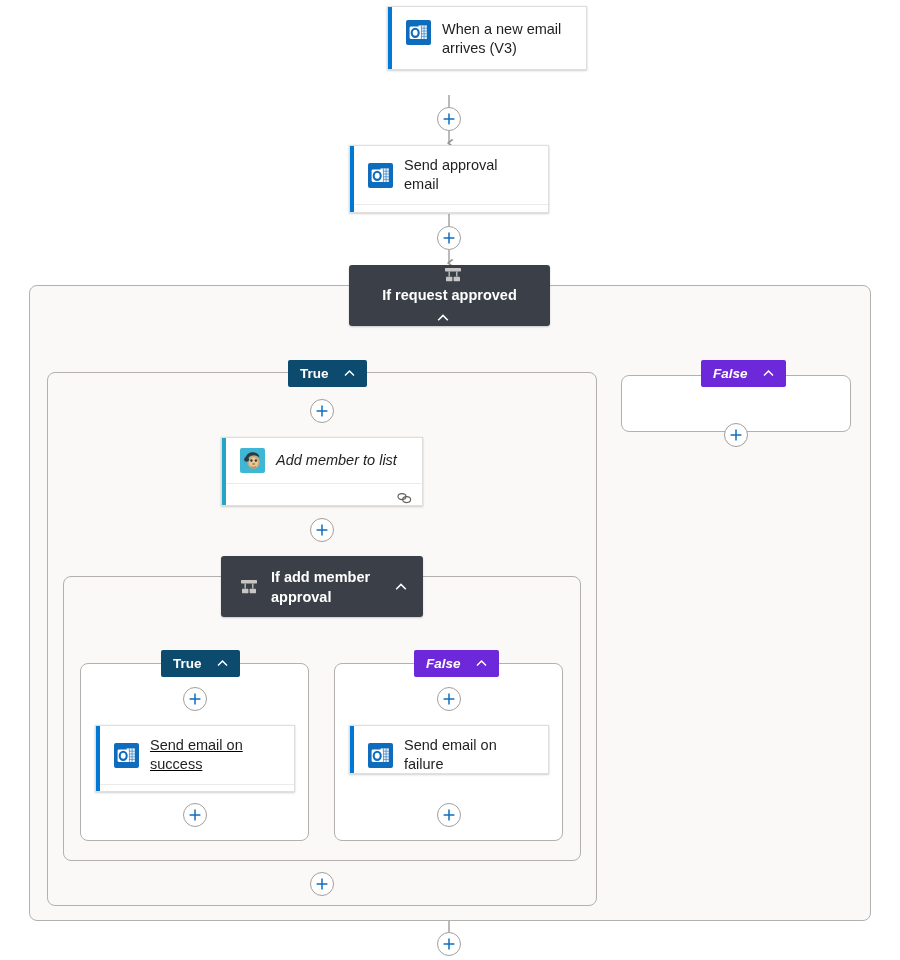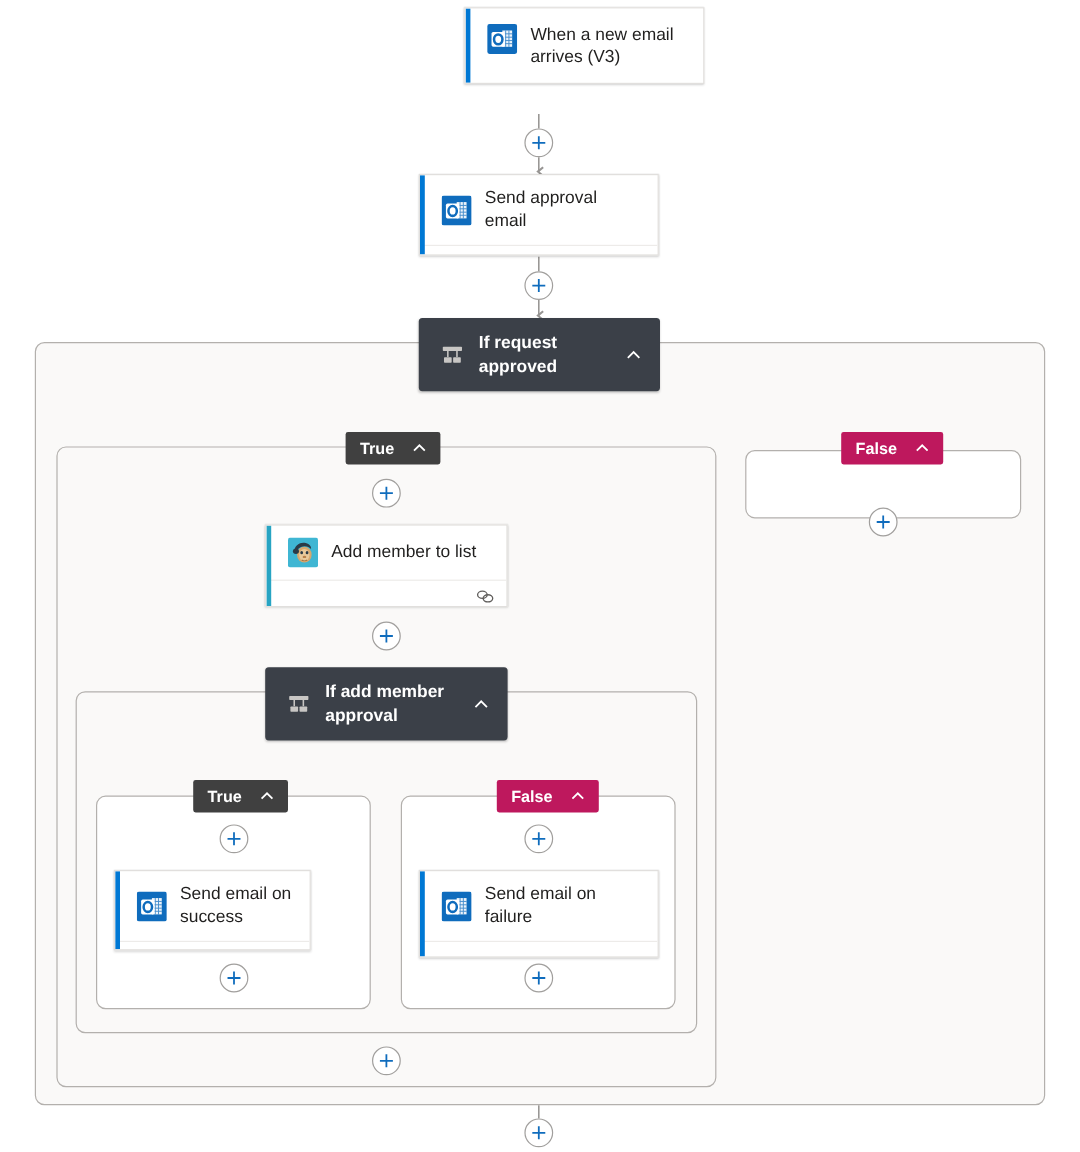--- a/index.html
+++ b/index.html
@@ -87,22 +87,22 @@
   .badge{
     position:absolute;
     display:flex;align-items:center;
     height:27px;
     padding:0 10px 0 12px;
     color:#ffffff;font-weight:700;font-size:13.5px;
     border-radius:2px;
     box-sizing:border-box;
     z-index:5;
   }
-  .badge.green{background:#404040;}
-  .badge.red{background:#be185d;}
+  .badge.green{background:#0c4a6e;}
+  .badge.red{background:#6d28d9;font-style:italic;}
   .badge .chev{width:15px;height:15px;margin-left:13px;}
 
   
   .plus{
     position:absolute;
     width:24px;height:24px;
     border:1px solid #a19f9d;
     border-radius:50%;
     background:#ffffff;
     box-sizing:border-box;
@@ -238,21 +238,21 @@
     </div>
   </div>
 
   <div class="plus" style="left:437px;top:226px;">
     <svg viewBox="0 0 22 22" xmlns="http://www.w3.org/2000/svg">
       <line x1="11" y1="5.6" x2="11" y2="16.4" stroke="#0f6cbd" stroke-width="1.5"></line>
       <line x1="5.6" y1="11" x2="16.4" y2="11" stroke="#0f6cbd" stroke-width="1.5"></line>
     </svg>
   </div>
 
-  <div class="cond" style="left:349px;top:265px;width:201px;height:61px;">
+  <div class="cond" style="left:349px;top:265px;width:201px;height:61px;flex-direction:column;">
     <span class="condicon">
       <svg viewBox="0 0 20 20" width="20" height="20" xmlns="http://www.w3.org/2000/svg">
         <rect x="2" y="3" width="16" height="3.4" rx="0.6" fill="#c8c6c4"></rect>
         <line x1="6.2" y1="6.4" x2="6.2" y2="11.6" stroke="#c8c6c4" stroke-width="1.3"></line>
         <line x1="13.8" y1="6.4" x2="13.8" y2="11.6" stroke="#c8c6c4" stroke-width="1.3"></line>
         <rect x="3" y="11.8" width="6.4" height="4.4" rx="0.6" fill="#c8c6c4"></rect>
         <rect x="10.6" y="11.8" width="6.4" height="4.4" rx="0.6" fill="#c8c6c4"></rect>
       </svg>
     </span>
     <span class="condtitle">If request approved</span>
@@ -288,21 +288,21 @@
     </svg>
   </div>
 
   <div class="plus" style="left:310px;top:399px;">
     <svg viewBox="0 0 22 22" xmlns="http://www.w3.org/2000/svg">
       <line x1="11" y1="5.6" x2="11" y2="16.4" stroke="#0f6cbd" stroke-width="1.5"></line>
       <line x1="5.6" y1="11" x2="16.4" y2="11" stroke="#0f6cbd" stroke-width="1.5"></line>
     </svg>
   </div>
 
-  <div class="card" style="left:221px;top:437px;width:202px;height:69px;">
+  <div class="card" style="left:221px;top:437px;width:202px;height:69px;font-style:italic;">
     <div class="accent" style="background:#27a4c3;"></div>
     <div class="cardbody">
       <span class="apptile">
         <svg viewBox="0 0 25 25" width="25" height="25" xmlns="http://www.w3.org/2000/svg">
           <rect width="25" height="25" rx="2" fill="#3fb6d3"></rect>
           <ellipse cx="13.6" cy="14.2" rx="6.1" ry="6.6" fill="#d7a86e"></ellipse>
           <ellipse cx="13.6" cy="14.6" rx="4.3" ry="5.1" fill="#e8c99b"></ellipse>
           <path d="M5.4,10.8 C5.8,6.2 10.4,3.4 14.8,4.6 C18.0,5.5 19.6,7.6 19.2,9.6 C17.0,6.6 11.2,6.2 8.2,9.8 Z" fill="#2b3a46"></path>
           <ellipse cx="6.6" cy="11.4" rx="2.5" ry="2.3" fill="#2b3a46"></ellipse>
           <ellipse cx="11.4" cy="12.6" rx="1.15" ry="1.35" fill="#2b3a46"></ellipse>
@@ -366,21 +366,21 @@
     </span>
   </div>
 
   <div class="plus" style="left:183px;top:687px;">
     <svg viewBox="0 0 22 22" xmlns="http://www.w3.org/2000/svg">
       <line x1="11" y1="5.6" x2="11" y2="16.4" stroke="#0f6cbd" stroke-width="1.5"></line>
       <line x1="5.6" y1="11" x2="16.4" y2="11" stroke="#0f6cbd" stroke-width="1.5"></line>
     </svg>
   </div>
 
-  <div class="card" style="left:95px;top:725px;width:164px;height:67px;">
+  <div class="card" style="left:95px;top:725px;width:200px;height:67px;text-decoration:underline;">
     <div class="accent" style="background:#0078d4;"></div>
     <div class="cardbody" style="min-height:42px;">
       <span class="apptile">
         <svg viewBox="0 0 25 25" width="25" height="25" xmlns="http://www.w3.org/2000/svg">
           <rect width="25" height="25" rx="2" fill="#0f6cbd"></rect>
           <rect x="12.6" y="5.4" width="8.2" height="13.6" fill="#ffffff" opacity=".92"></rect>
           <g stroke="#0f6cbd" stroke-width="0.8" opacity=".75">
             <line x1="12.6" y1="8.2" x2="20.8" y2="8.2"></line>
             <line x1="12.6" y1="11.0" x2="20.8" y2="11.0"></line>
             <line x1="12.6" y1="13.8" x2="20.8" y2="13.8"></line>
@@ -408,21 +408,21 @@
     </svg>
   </div>
 
   <div class="plus" style="left:437px;top:687px;">
     <svg viewBox="0 0 22 22" xmlns="http://www.w3.org/2000/svg">
       <line x1="11" y1="5.6" x2="11" y2="16.4" stroke="#0f6cbd" stroke-width="1.5"></line>
       <line x1="5.6" y1="11" x2="16.4" y2="11" stroke="#0f6cbd" stroke-width="1.5"></line>
     </svg>
   </div>
 
-  <div class="card" style="left:349px;top:725px;width:200px;height:73px;">
+  <div class="card" style="left:349px;top:725px;width:200px;height:49px;">
     <div class="accent" style="background:#0078d4;"></div>
     <div class="cardbody" style="min-height:42px;">
       <span class="apptile">
         <svg viewBox="0 0 25 25" width="25" height="25" xmlns="http://www.w3.org/2000/svg">
           <rect width="25" height="25" rx="2" fill="#0f6cbd"></rect>
           <rect x="12.6" y="5.4" width="8.2" height="13.6" fill="#ffffff" opacity=".92"></rect>
           <g stroke="#0f6cbd" stroke-width="0.8" opacity=".75">
             <line x1="12.6" y1="8.2" x2="20.8" y2="8.2"></line>
             <line x1="12.6" y1="11.0" x2="20.8" y2="11.0"></line>
             <line x1="12.6" y1="13.8" x2="20.8" y2="13.8"></line>

